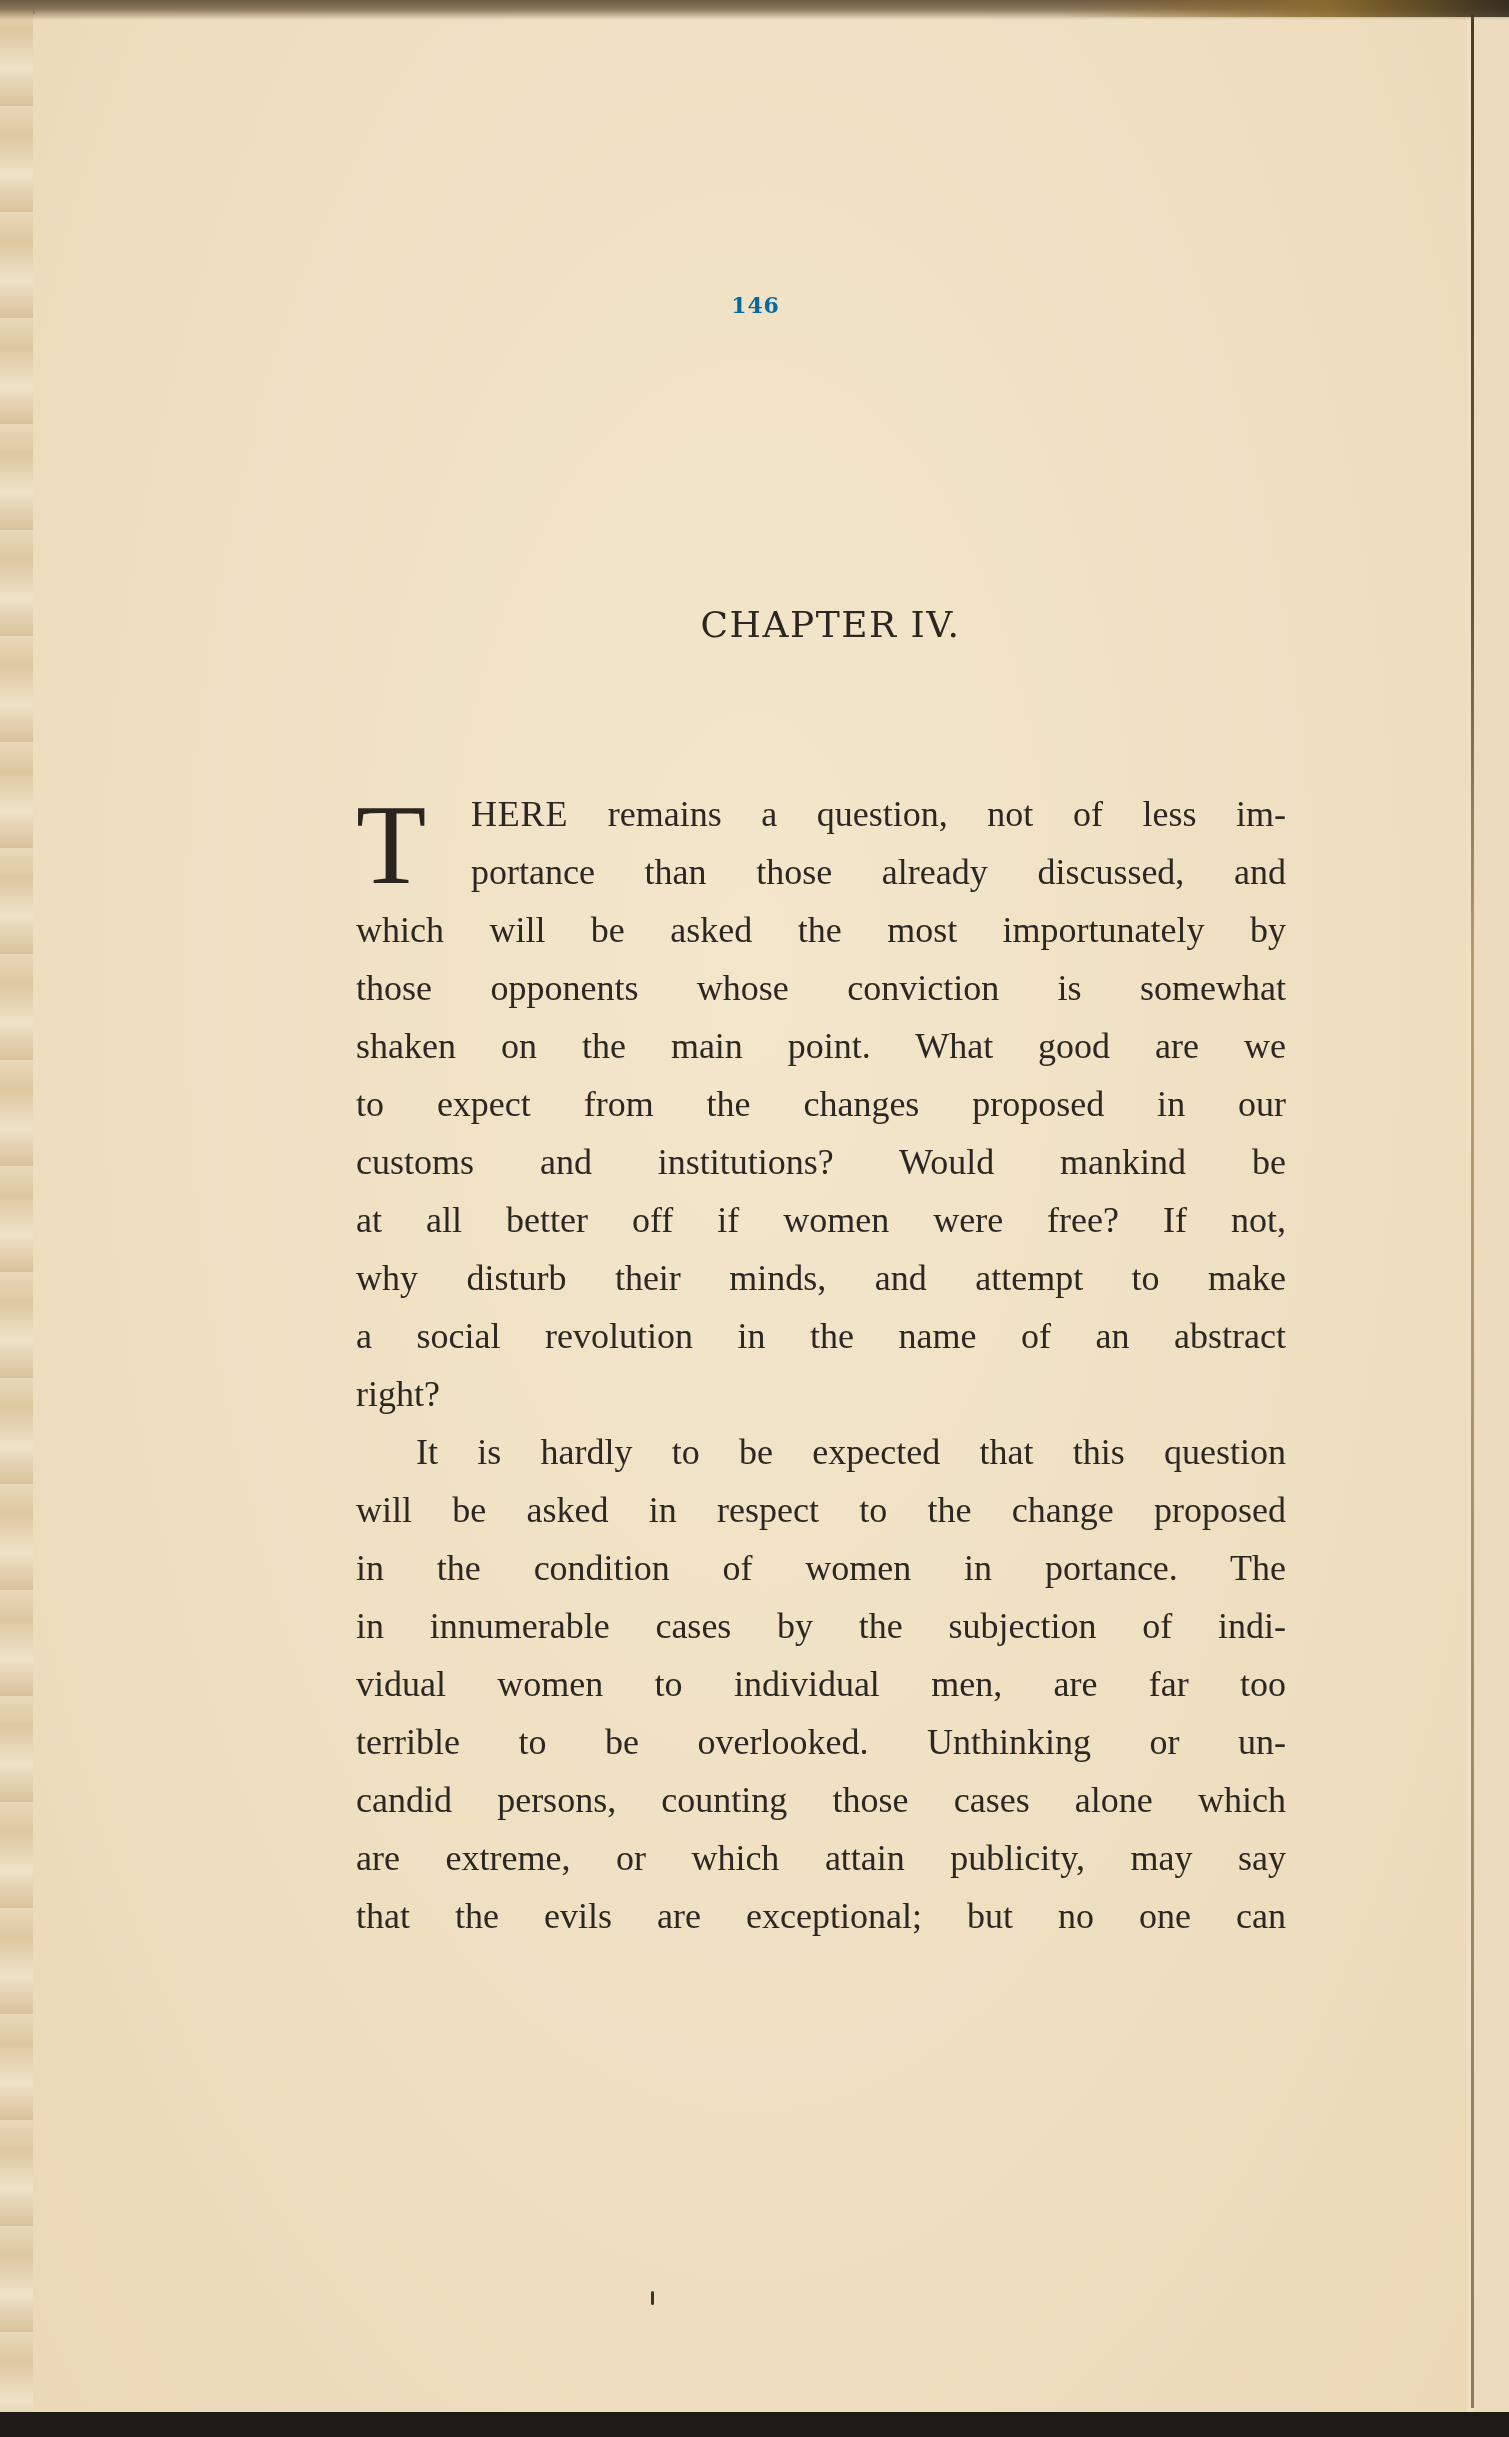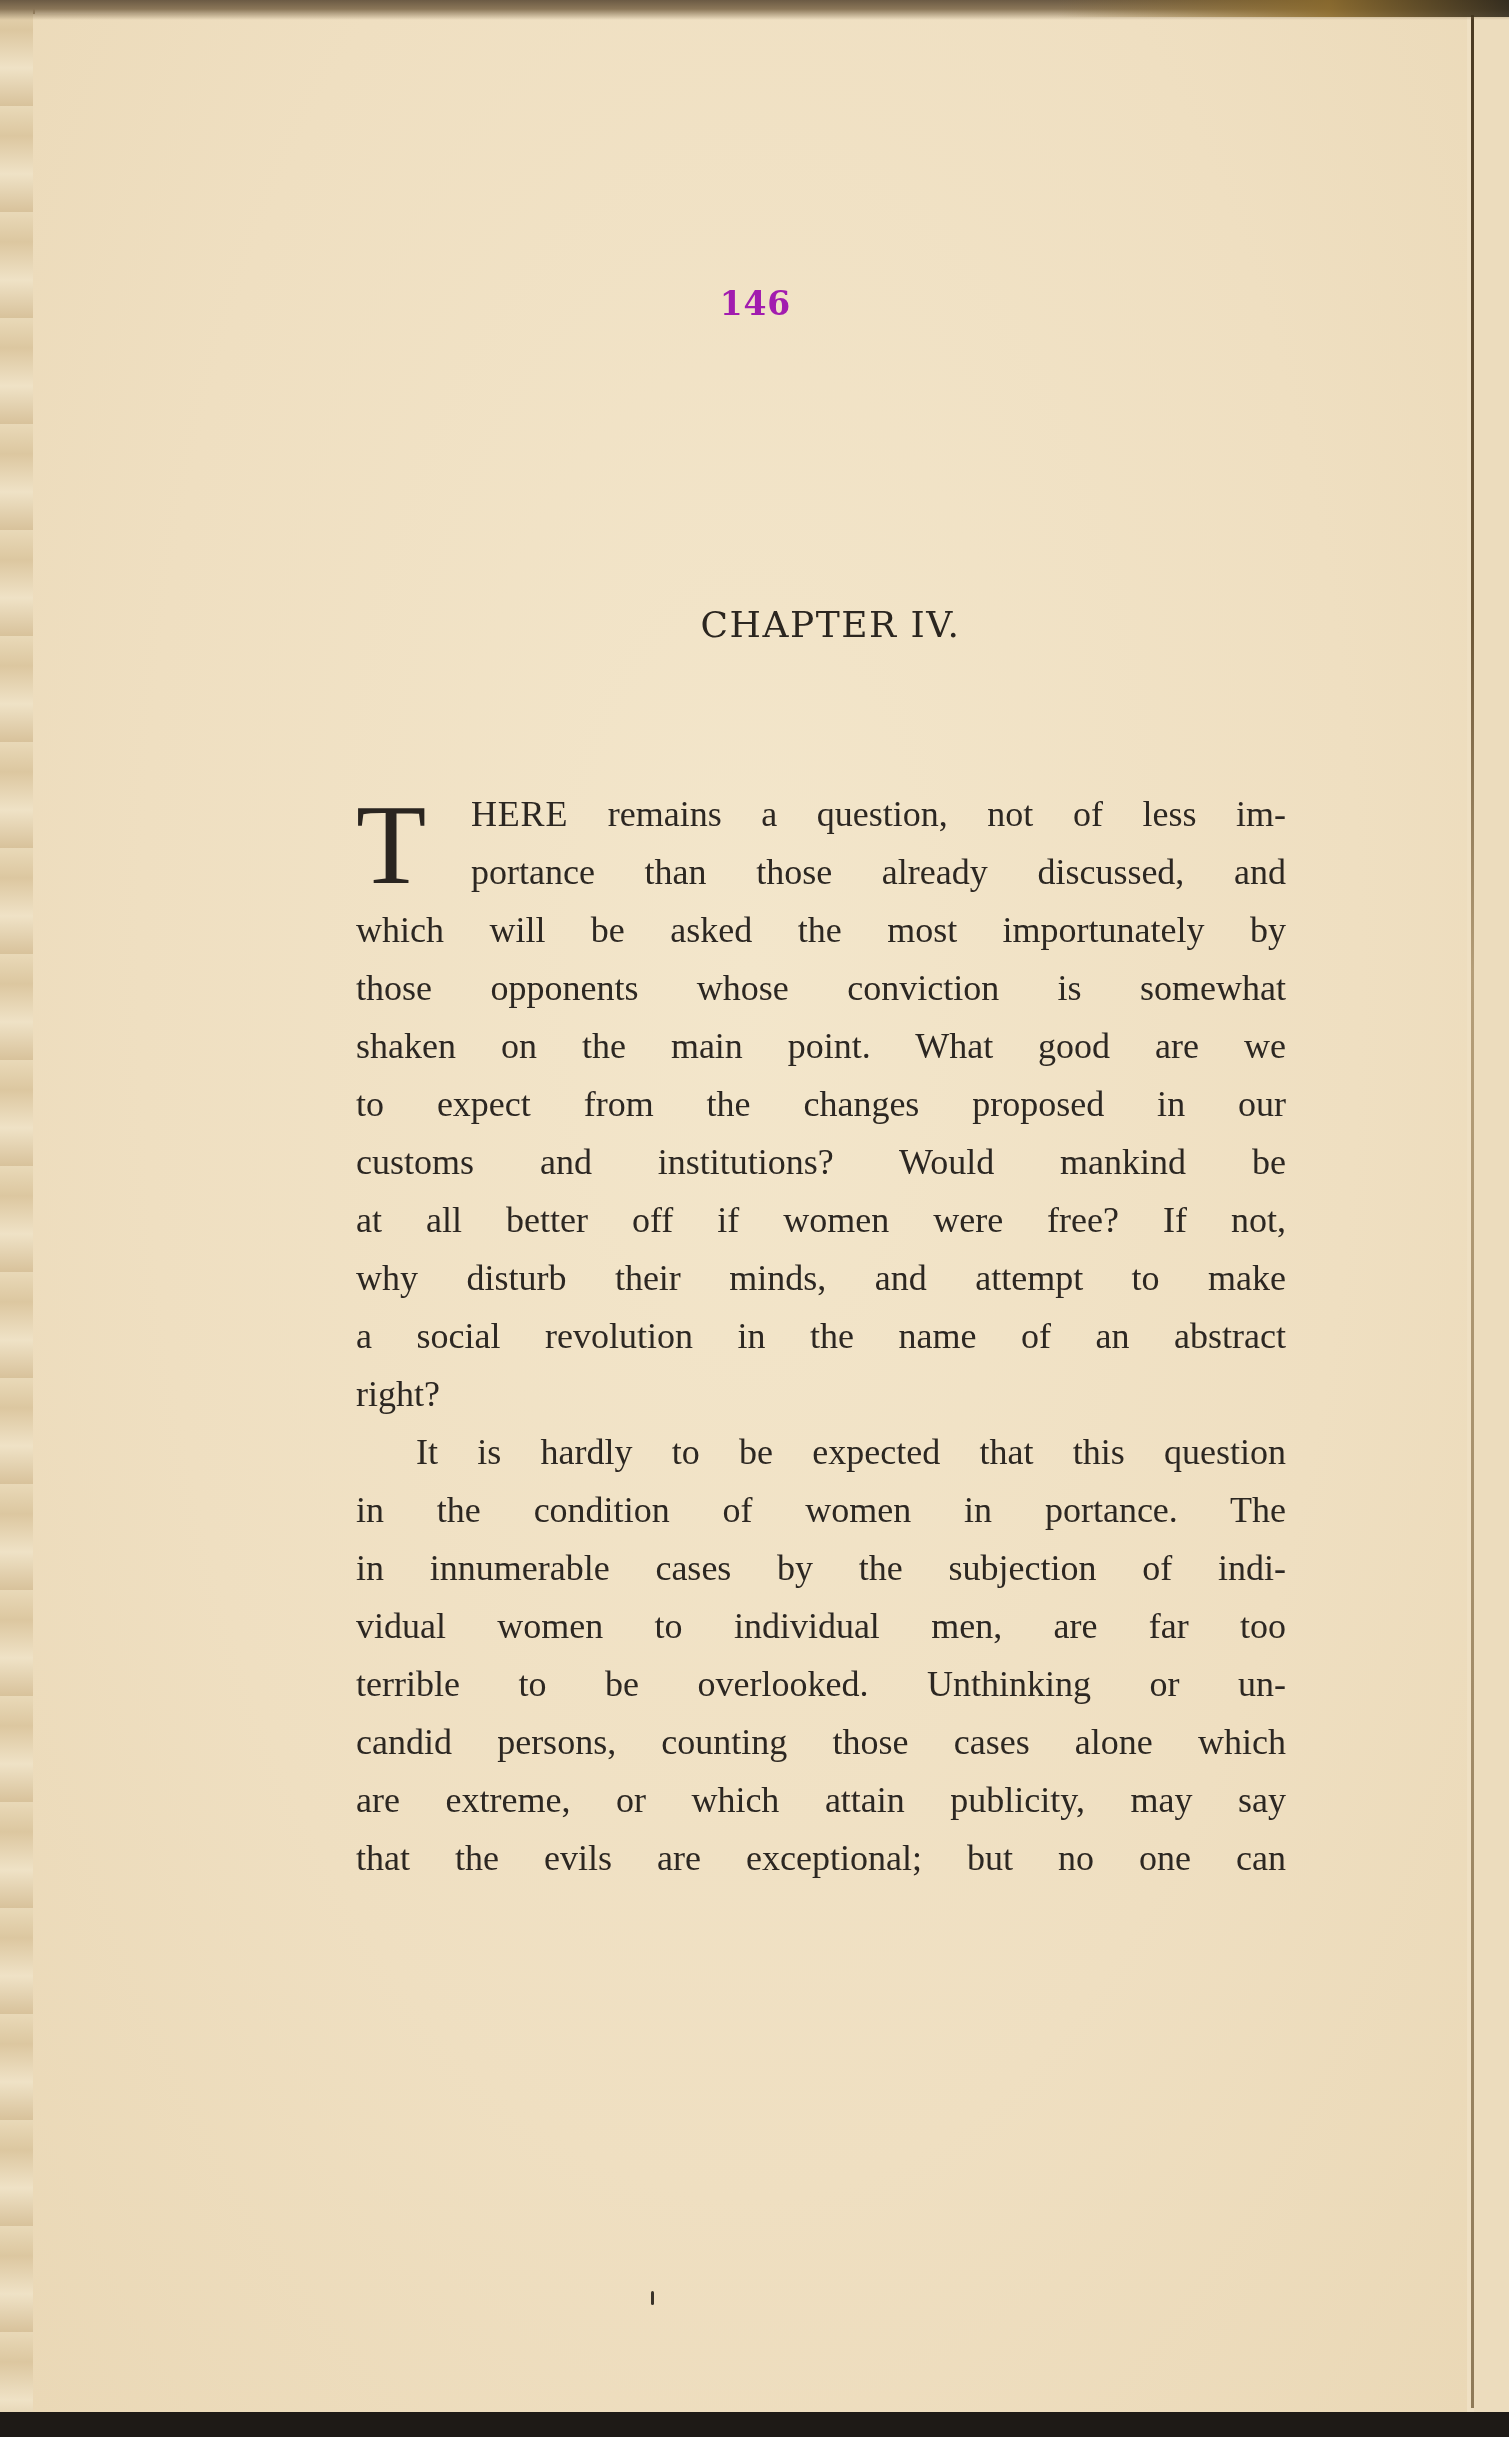--- a/index.html
+++ b/index.html
@@ -79,28 +79,28 @@
     .text-layer {
       position: absolute;
       left: 0; top: 0;
       width: 1510px; height: 2438px;
       font-family: "DejaVu Serif", "Liberation Serif", serif;
       color: #2b2620;
     }
     .page-number {
       position: absolute;
       left: 755px;
-      top: 284px;
+      top: 292px;
       width: 151px;
       text-align: center;
       transform: translateX(-75px);
-      font-size: 33px;
+      font-size: 22px;
       font-weight: bold;
       letter-spacing: 0.8px;
-      color: #a21caf;
+      color: #0369a1;
     }
     .chapter-title {
       position: absolute;
       left: 0;
       width: 1661px;
       top: 604px;
       text-align: center;
       font-size: 36px;
       letter-spacing: 1.5px;
       color: #2b2620;
@@ -180,20 +180,21 @@
       <span class="line">which will be asked the most importunately by</span>
       <span class="line">those opponents whose conviction is somewhat</span>
       <span class="line">shaken on the main point.  What good are we</span>
       <span class="line">to expect from the changes proposed in our</span>
       <span class="line">customs and institutions?  Would mankind be</span>
       <span class="line">at all better off if women were free?  If not,</span>
       <span class="line">why disturb their minds, and attempt to make</span>
       <span class="line">a social revolution in the name of an abstract</span>
       <span class="line last">right?</span>
       <span class="line indent-para">It is hardly to be expected that this question</span>
+      <span class="line">will be asked in respect to the change proposed</span>
       <span class="line">in the condition of women in portance.  The</span>
       <span class="line">in innumerable cases by the subjection of indi-</span>
       <span class="line">vidual women to individual men, are far too</span>
       <span class="line">terrible to be overlooked.  Unthinking or un-</span>
       <span class="line">candid persons, counting those cases alone which</span>
       <span class="line">are extreme, or which attain publicity, may say</span>
       <span class="line">that the evils are exceptional; but no one can</span>
     </div>
 
     <div class="speck" style="left:651px; top:2291px;"></div>

